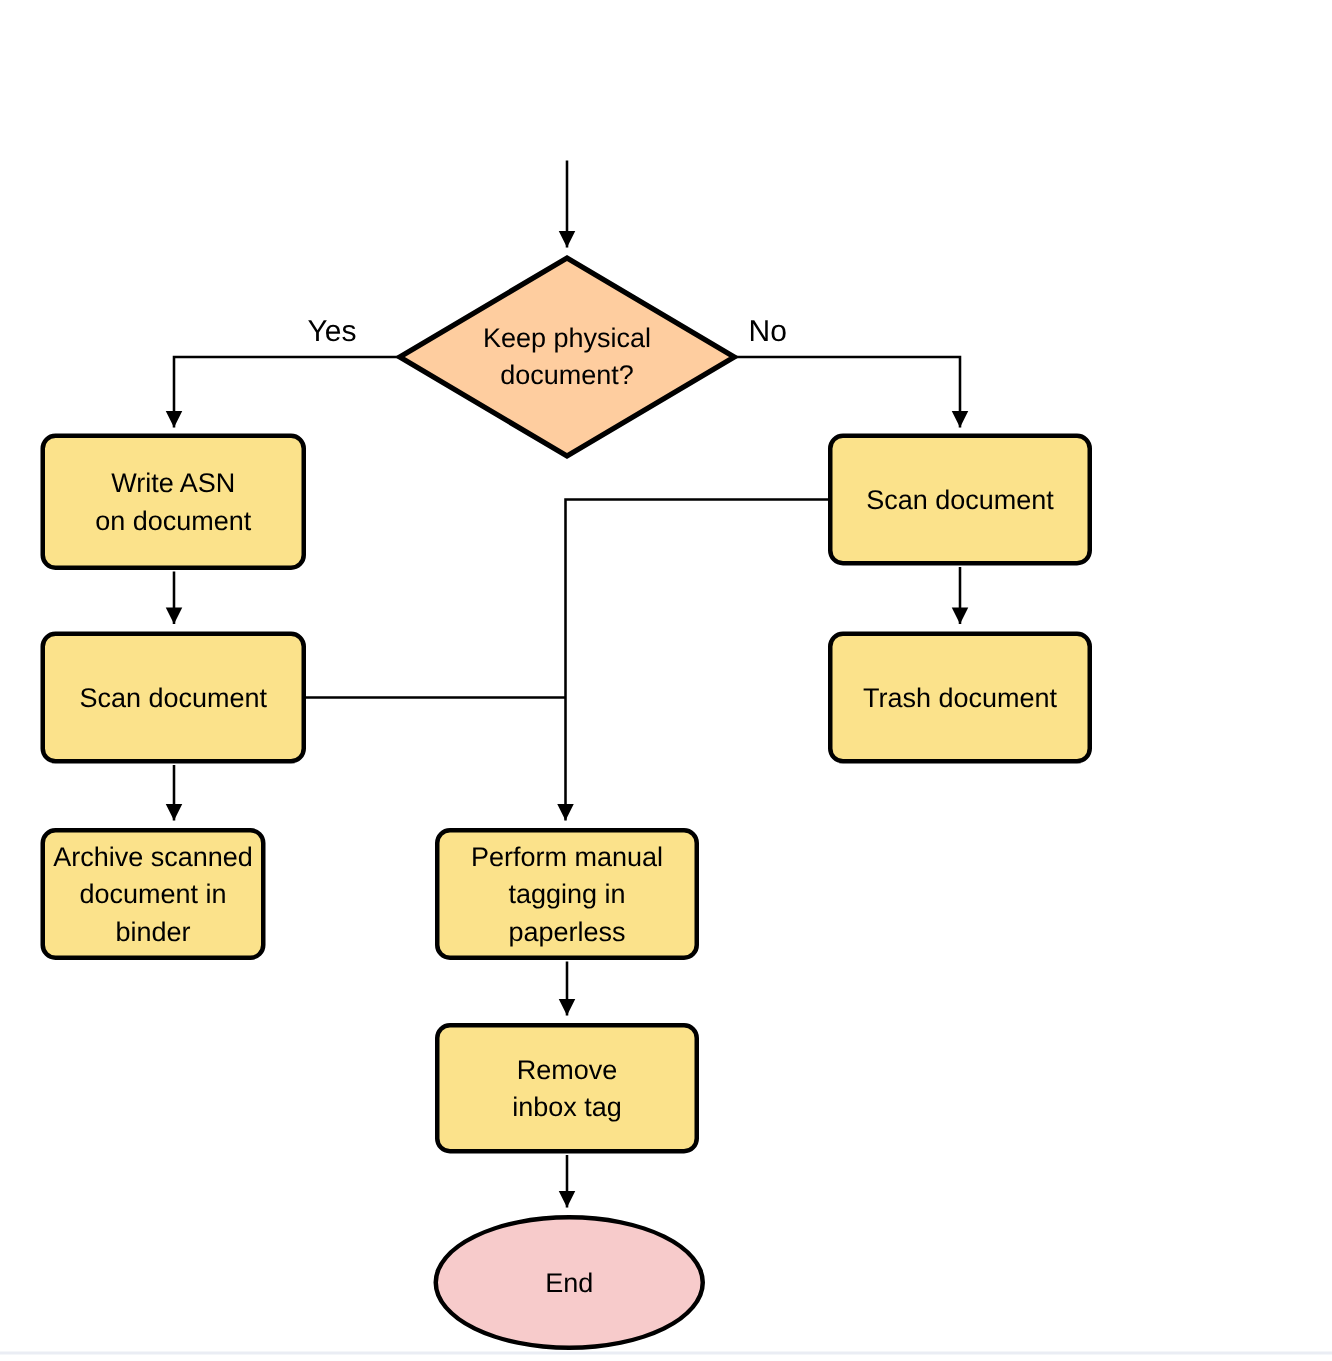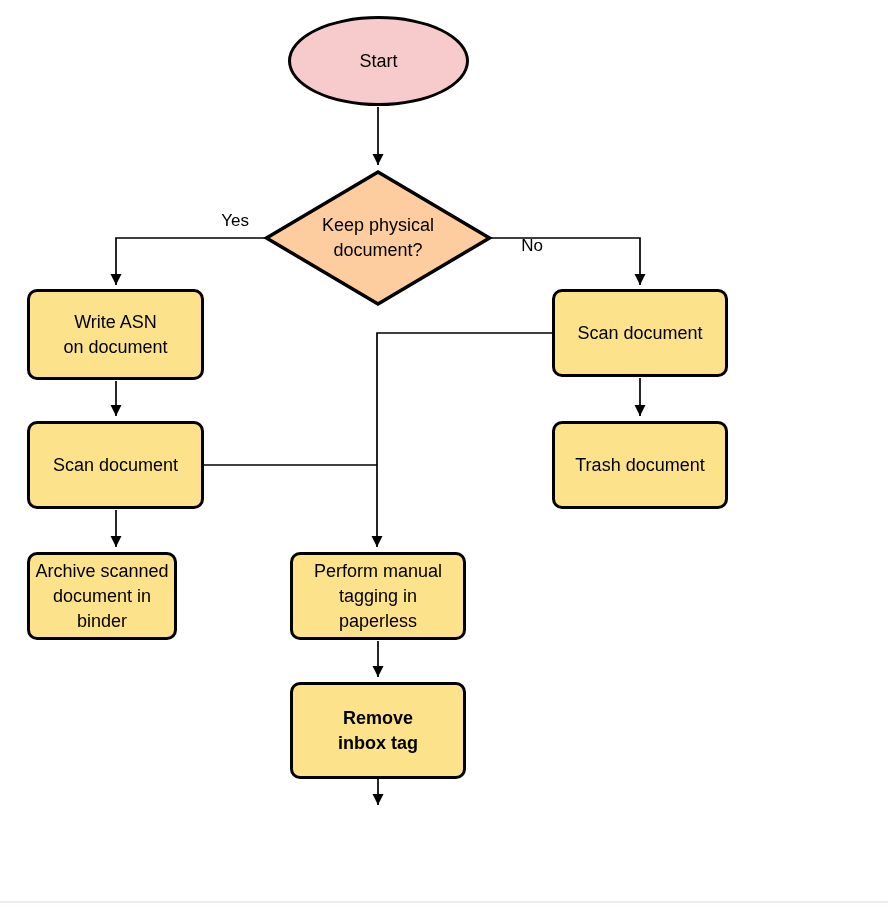--- a/index.html
+++ b/index.html
@@ -31,22 +31,22 @@
   .diamond-label{
     position:absolute;
     display:flex;align-items:center;justify-content:center;
     text-align:center;
     font-size:18px;line-height:25px;
     white-space:pre-line;
     background:transparent;border:none;
   }
   .edge-label{
     position:absolute;
-    font-size:17px;line-height:20px;
-    text-align:right;
+    font-size:20px;line-height:20px;
+    text-align:left;
   }
   .note{
     position:absolute;
     font-style:italic;
     font-size:18px;line-height:25px;
     color:#1A1A1A;
   }
   .page-rule{
     position:absolute;left:0;top:901px;width:888px;height:2px;
     background:#EAEDF4;
@@ -73,30 +73,27 @@
       <path d="M640,378 L640,416" marker-end="url(#arrow)"></path>
       <path d="M552,333 L377,333 L377,547" marker-end="url(#arrow)"></path>
       <path d="M204,465 L377,465"></path>
       <path d="M378,641 L378,677" marker-end="url(#arrow)"></path>
       <path d="M378,770 L378,805" marker-end="url(#arrow)"></path>
     </g>
 
     <polygon points="378,172 489.5,238 378,304 266.5,238" stroke="#000" stroke-width="3.5" stroke-linejoin="miter" style="fill: rgb(254, 205, 159);"></polygon>
   </svg>
 
-  <div class="node terminal" style="left: 288px; top: 16px; width: 181px; height: 90px; background-color: rgb(247, 203, 203);">
-    <span>Start</span>
-  </div>
 
   <div class="diamond-label" style="left:276px;top:200px;width:204px;height:76px;">Keep physical
 document?</div>
 
   <div class="edge-label" style="left:205px;top:211px;width:44px;">Yes</div>
 
-  <div class="edge-label" style="left:499px;top:211px;width:44px;margin-top:25px;">No</div>
+  <div class="edge-label" style="left:499px;top:211px;width:44px;">No</div>
 
   <div class="node" style="left: 27px; top: 289px; width: 177px; height: 91px; background-color: rgb(251, 226, 139);">
     <span>Write ASN
 on document</span>
   </div>
 
   <div class="node" style="left: 27px; top: 421px; width: 177px; height: 88px; background-color: rgb(251, 226, 139);">
     <span>Scan document</span>
   </div>
 
@@ -114,21 +111,24 @@
     <span>Perform manual
 tagging in
 paperless</span>
   </div>
 
   <div class="node" style="left: 552px; top: 421px; width: 176px; height: 88px; background-color: rgb(251, 226, 139);">
     <span>Trash document</span>
   </div>
 
 
-  <div class="node" style="left: 290px; top: 682px; width: 176px; height: 97px; background-color: rgb(251, 226, 139); font-weight: bold;">
+  <div class="node" style="left: 290px; top: 682px; width: 176px; height: 87px; background-color: rgb(251, 226, 139);">
     <span>Remove
 inbox tag</span>
   </div>
 
+  <div class="node terminal" style="left: 289px; top: 810px; width: 181px; height: 90px; background-color: rgb(247, 203, 203);">
+    <span>End</span>
+  </div>
 
   <div class="page-rule" style="background-color: rgb(234, 237, 244);"></div>
 
 </div>
 
 </body></html>

